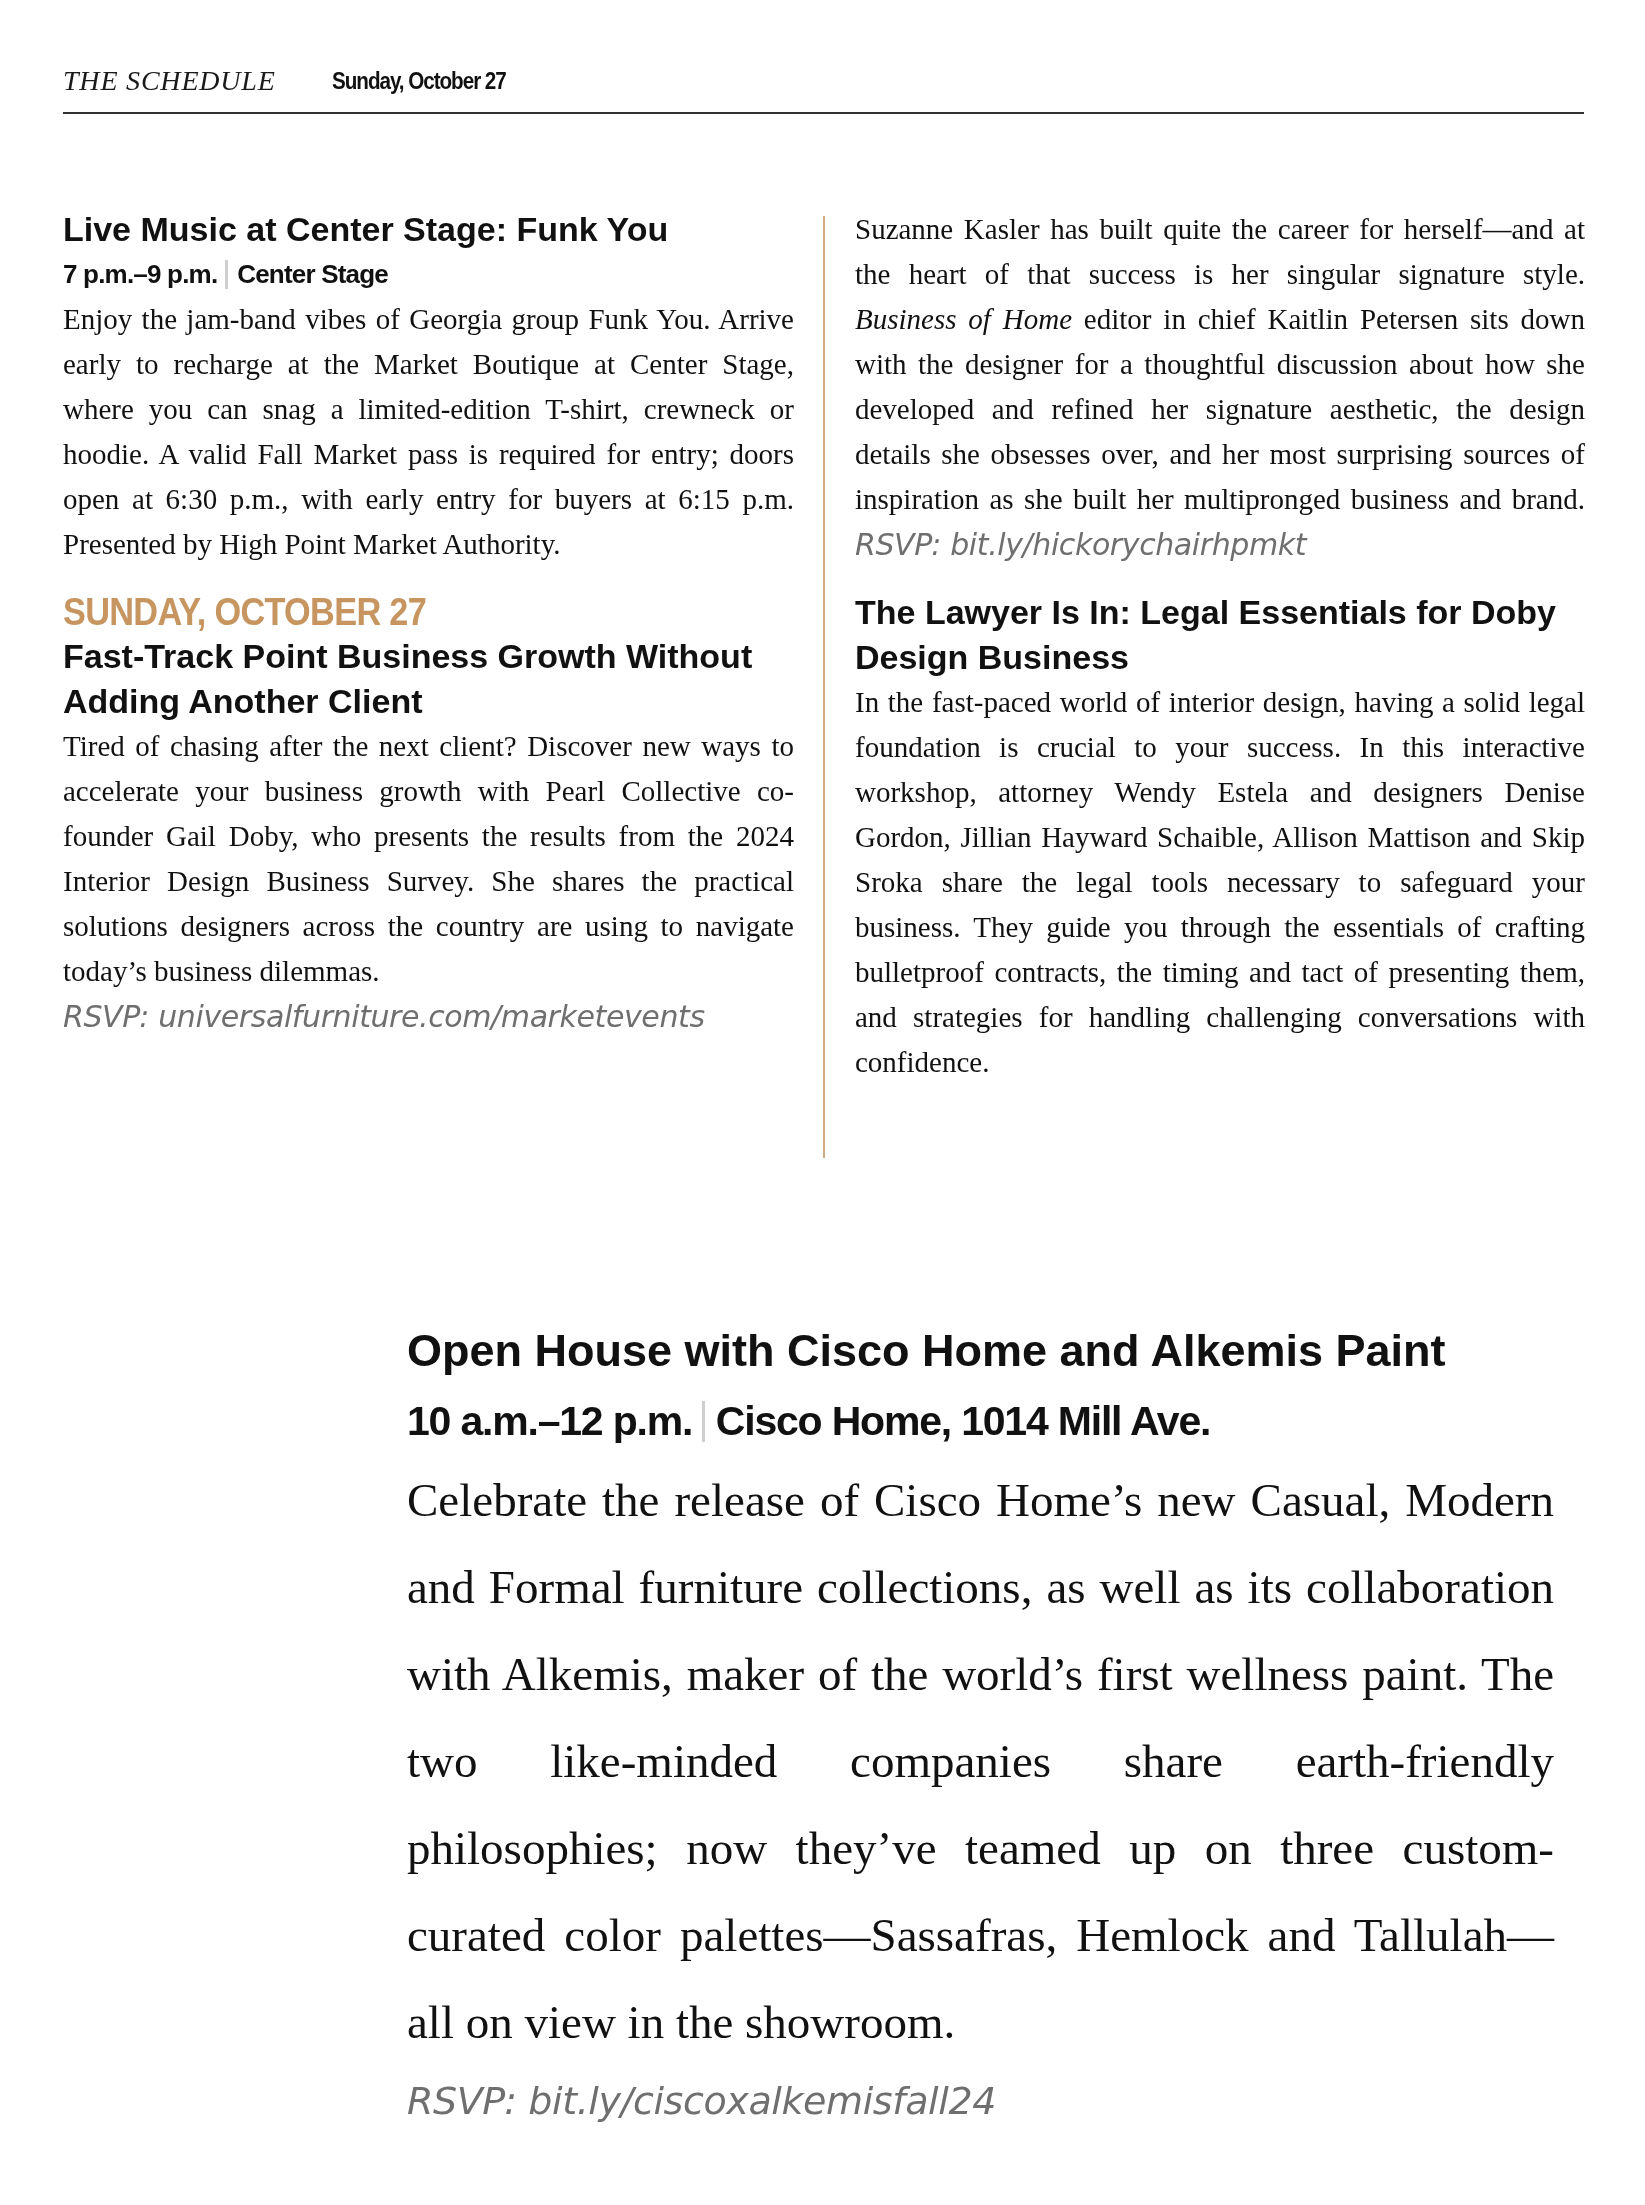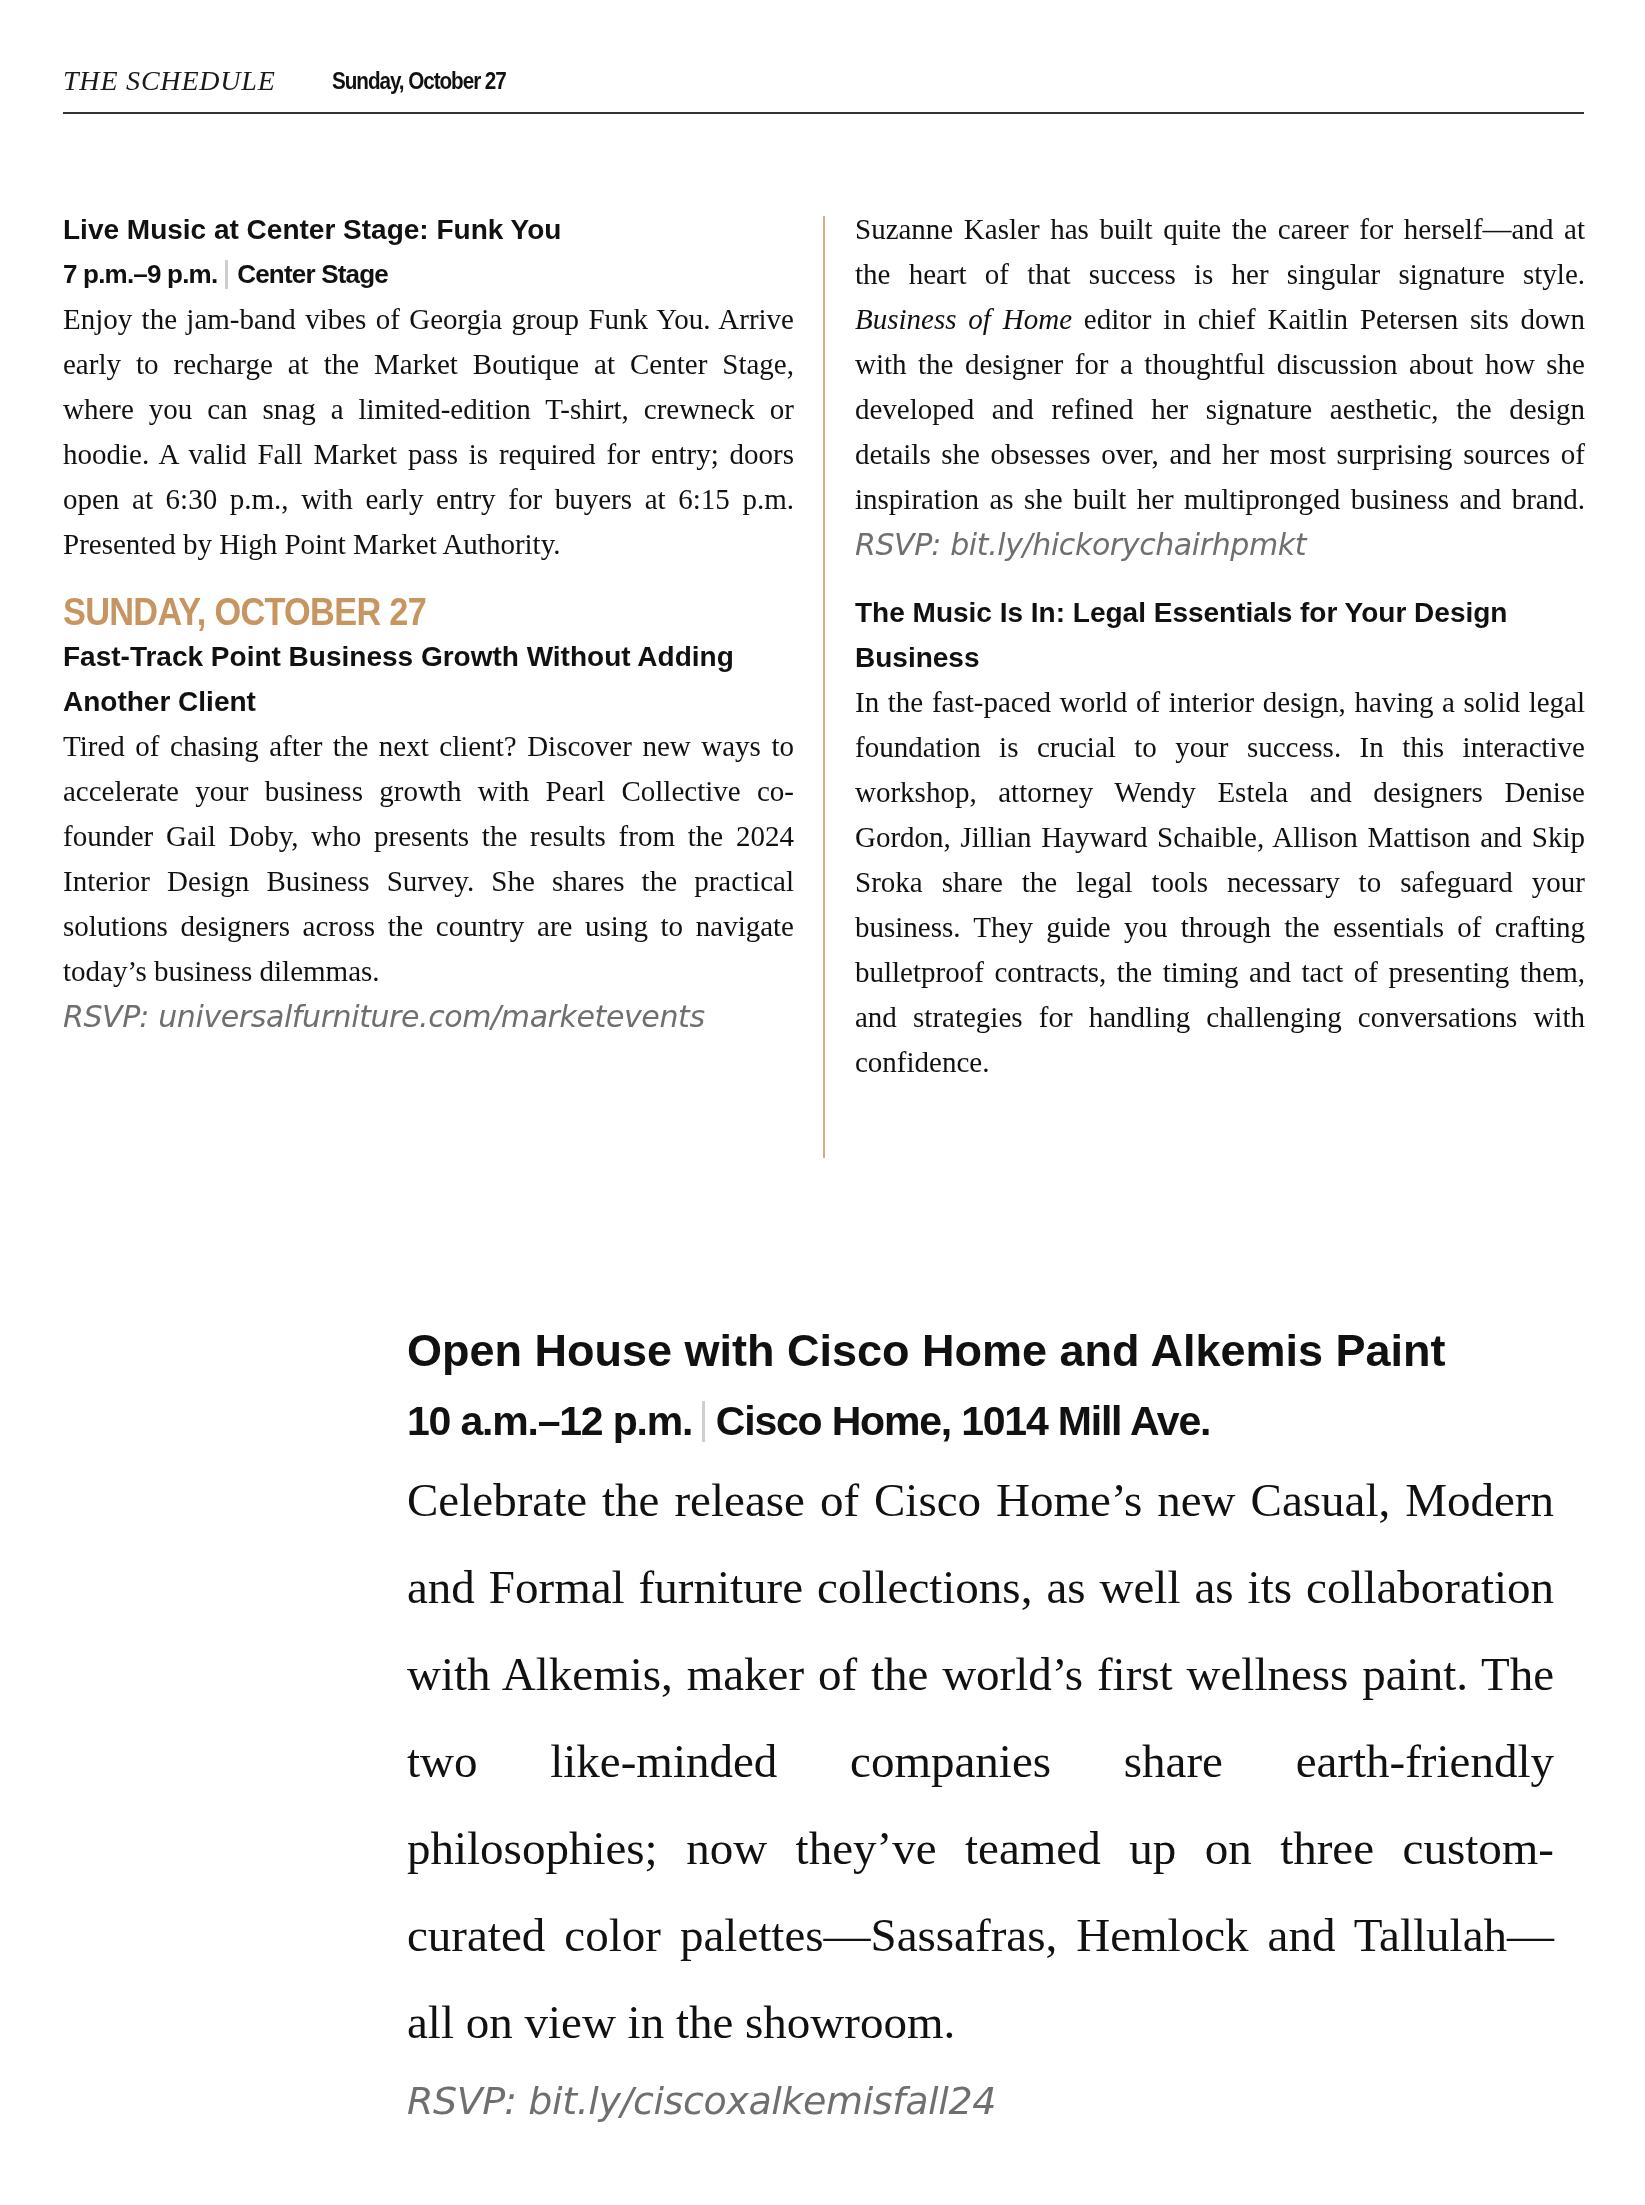--- a/index.html
+++ b/index.html
@@ -8,21 +8,21 @@
   .header { position: absolute; left: 63px; top: 62px; width: 1521px; height: 52px; }
   .header .section { position: absolute; left: 0; top: 0; font-family: "Liberation Serif", serif; font-style: italic; font-size: 28px; letter-spacing: 0.8px; color: #1a1a1a; line-height: 38px; }
   .header .date { position: absolute; left: 269px; top: 0; font-family: "Liberation Sans", sans-serif; font-weight: bold; font-size: 24px; letter-spacing: -1.2px; line-height: 38px; color: #111; transform: scaleX(0.86); transform-origin: left center; }
   .header-rule { position: absolute; left: 63px; top: 112px; width: 1521px; height: 1.6px; background: #333; }
 
   .col { position: absolute; top: 207px; }
   .col-left { left: 63px; width: 731px; }
   .col-right { left: 855px; width: 730px; }
   .divider { position: absolute; left: 823px; top: 216px; width: 1.6px; height: 942px; background: #d3ab85; }
 
-  .event-title { font-family: "Liberation Sans", sans-serif; font-weight: bold; font-size: 28px; line-height: 45px; color: #111; margin: 0; }
+  .event-title { font-family: "Liberation Sans", sans-serif; font-weight: bold; font-size: 34px; line-height: 45px; color: #111; margin: 0; }
   .event-meta { font-family: "Liberation Sans", sans-serif; font-weight: bold; font-size: 26px; line-height: 45px; color: #111; letter-spacing: -0.8px; white-space: nowrap; }
   .event-meta .pipe { display: inline-block; width: 2.4px; height: 28.4px; background: #cfcfcf; vertical-align: -5.5px; margin: 0 9.5px 0 8px; }
   .event-body { font-family: "Liberation Serif", serif; font-size: 29px; line-height: 45px; color: #111; text-align: justify; margin: 0; hyphens: manual; }
   .event-body em { font-style: italic; }
   .rsvp { font-family: "DejaVu Sans", sans-serif; font-style: italic; font-weight: normal; color: #6f6f6f; font-size: 30px; line-height: 45px; letter-spacing: -0.4px; }
   .day-heading { font-family: "Liberation Sans", sans-serif; font-weight: bold; font-size: 39px; line-height: 45px; color: #c69560; letter-spacing: -0.8px; transform: scaleX(0.88); transform-origin: left center; white-space: nowrap; margin-top: 22px; }
   .gap { height: 22px; }
 
   .feature { position: absolute; left: 407px; top: 1315px; width: 1147px; }
   .feature .event-title { font-size: 45px; line-height: 71px; }
@@ -61,21 +61,21 @@
 <div class="divider"></div>
 
 <section class="col col-right">
   <article>
     <p class="event-body"><span>Suzanne Kasler has built quite the career for herself—and at the heart of that success is her singular signature style. </span><em>Business of Home</em><span> editor in chief Kaitlin Petersen sits down with the designer for a thoughtful discussion about how she developed and refined her signature aesthetic, the design details she obsesses over, and her most surprising sources of inspiration as she built her multipronged busi­ness and brand. </span><span class="rsvp">RSVP: bit.ly/hickorychairhpmkt</span></p>
   </article>
 
   <div class="gap"></div>
 
   <article>
-    <h3 class="event-title">The Music Is In: Legal Essentials for Your Design Business</h3>
+    <h3 class="event-title">The Lawyer Is In: Legal Essentials for Doby Design Business</h3>
     <p class="event-body">In the fast-paced world of interior design, having a solid legal foundation is crucial to your success. In this interac­tive workshop, attorney Wendy Estela and designers Denise Gordon, Jillian Hayward Schaible, Allison Mattison and Skip Sroka share the legal tools necessary to safeguard your business. They guide you through the essentials of crafting bulletproof contracts, the timing and tact of presenting them, and strategies for handling chal­lenging conversations with confidence.</p>
   </article>
 </section>
 
 <section class="feature">
   <h2 class="event-title">Open House with Cisco Home and Alkemis Paint</h2>
   <div class="event-meta">
     <span>10 a.m.–12 p.m.</span><span class="pipe"></span><span>Cisco Home, 1014 Mill Ave.</span>
   </div>
   <p class="event-body">Celebrate the release of Cisco Home’s new Casual, Modern and Formal furniture collections, as well as its collaboration with Alkemis, maker of the world’s first wellness paint. The two like-minded companies share earth-friendly philosophies; now they’ve teamed up on three custom-curated color palettes—Sassafras, Hemlock and Tallulah—all on view in the showroom.</p>

